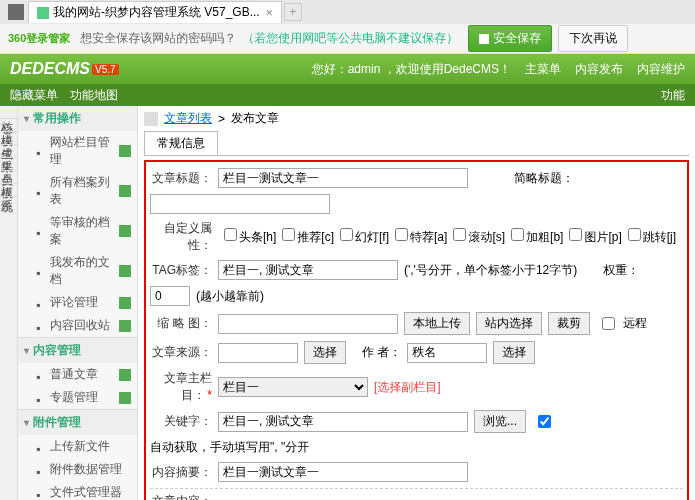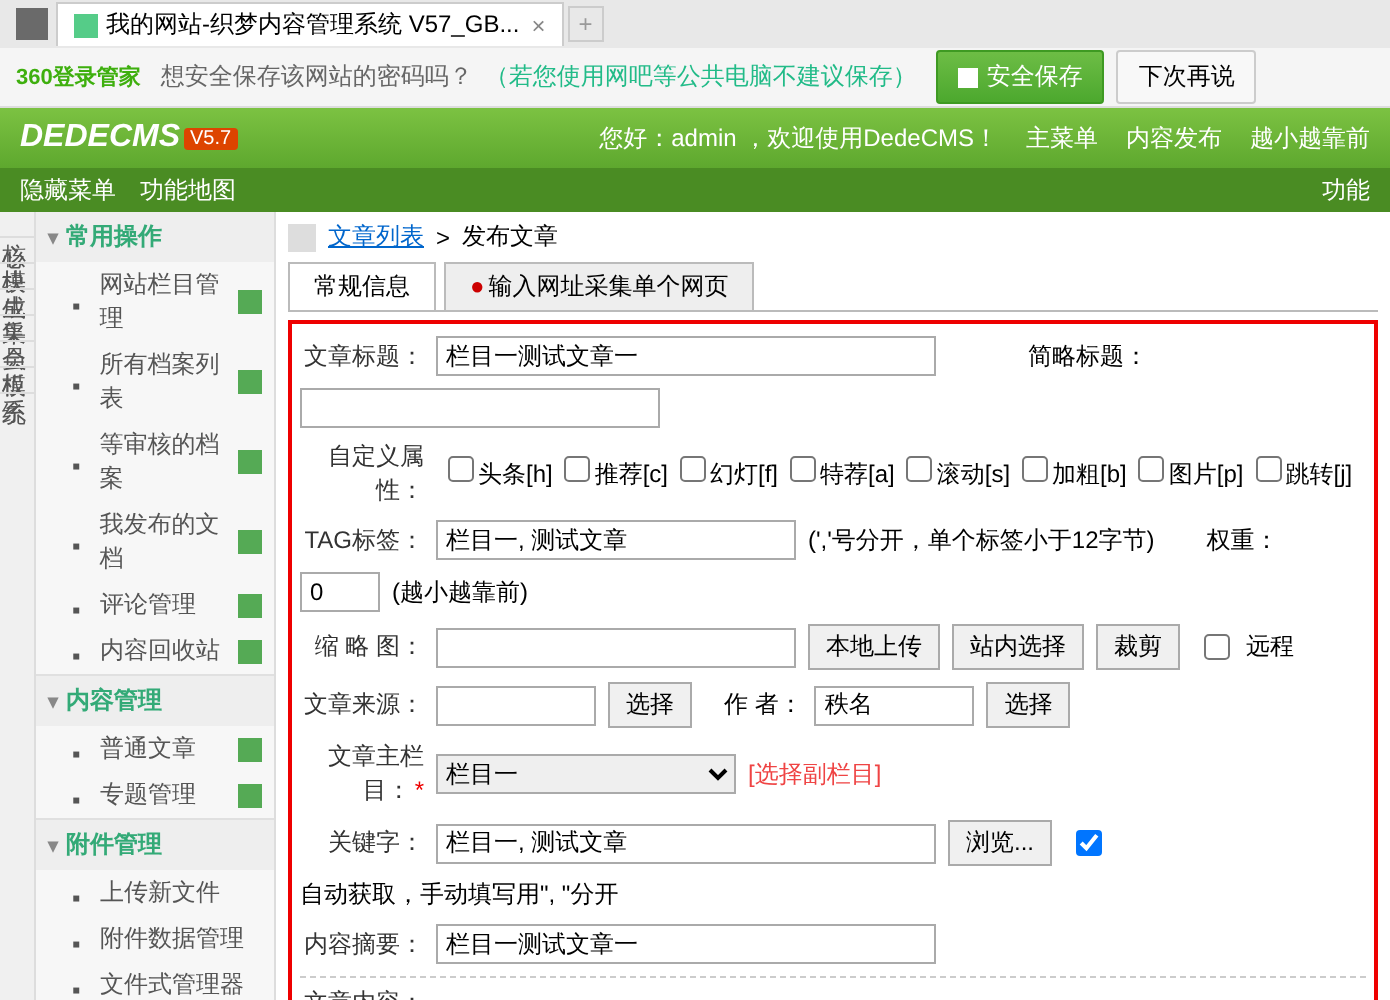--- a/index.html
+++ b/index.html
@@ -88,21 +88,21 @@
   <button class="btn-plain">下次再说</button>
 </div>
 
 <div class="header">
   <span class="logo">DEDECMS</span>
   <span class="logo-ver">V5.7</span>
   <div class="header-right">
     <span>您好：admin ，欢迎使用DedeCMS！</span>
     <a class="header-link">主菜单</a>
     <a class="header-link">内容发布</a>
-    <a class="header-link">越小越靠前</a>
+    <a class="header-link">内容维护</a>
   </div>
 </div>
 
 <div class="menubar">
   <span>隐藏菜单</span>
   <span style="margin-left:12px">功能地图</span>
   <span class="menu-gap"></span>
   <span>功能</span>
 </div>
 
@@ -142,21 +142,20 @@
 
   <div class="content">
     <div class="crumb">
       <span class="crumb-ico"></span>
       <a style="color:#06c;text-decoration:underline">文章列表</a>
       <span>&gt;</span>
       <span>发布文章</span>
     </div>
     <div class="tabs">
       <div class="ctab active">常规信息</div>
-      <div class="ctab"><span class="dot">●</span><span>输入网址采集单个网页</span></div>
     </div>
 
     <div class="form">
       <div class="row">
         <span class="lbl">文章标题：</span>
         <input class="inp lg" value="栏目一测试文章一" style="">
         <span style="margin-left:40px">简略标题：</span>
         <input class="inp md" style="">
       </div>
       <div class="row">

